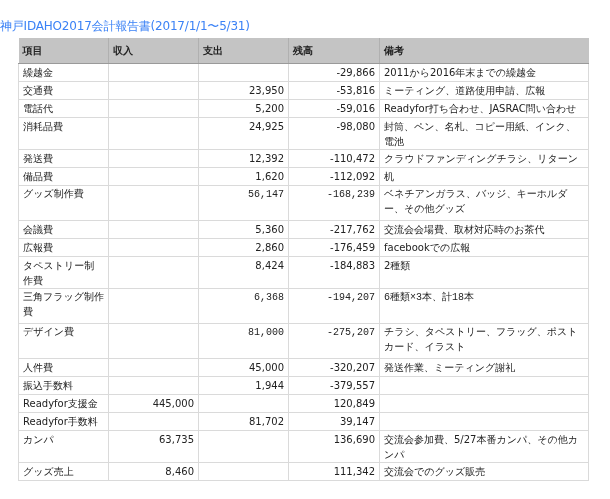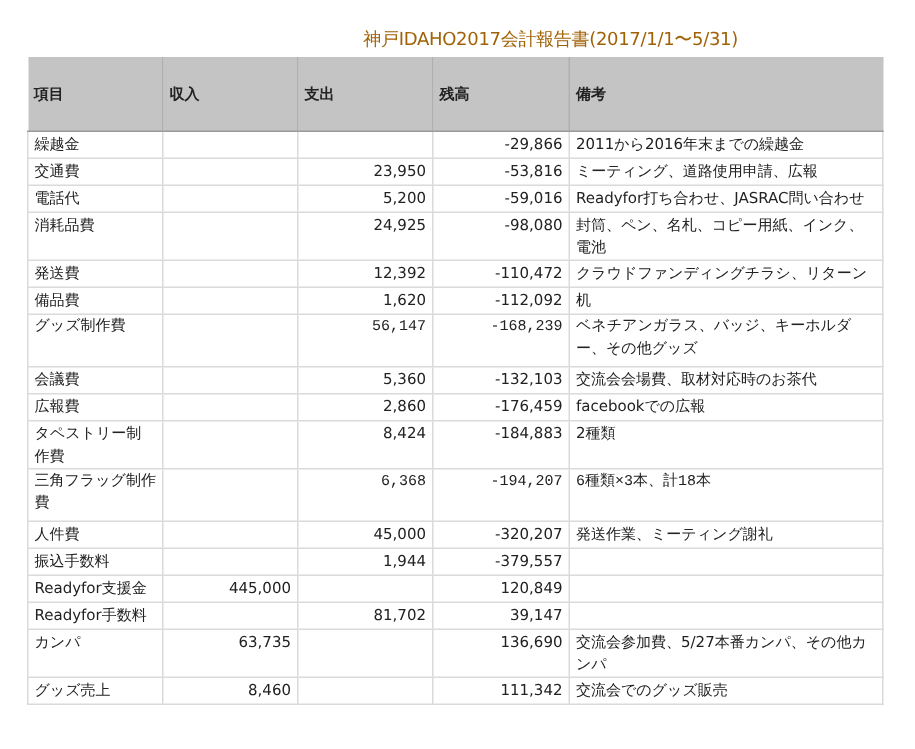--- a/index.html
+++ b/index.html
@@ -1,25 +1,25 @@
 <!DOCTYPE html>
 <html><head>
 <meta charset="utf-8">
 <style>
   html, body { margin: 0; padding: 0; background: #ffffff; }
   body { width: 610px; height: 499px; position: relative; overflow: hidden;
          font-family: "DejaVu Sans", "Liberation Sans", sans-serif; color: #222; }
-  .title { position: absolute; top: 18px; left: 0; width: 492px; text-align: right;
-           font-size: 12px; color: #a16207; letter-spacing: -0.2px; }
+  .title { position: absolute; top: 18px; left: 0; width: 492px; text-align: left;
+           font-size: 12px; color: #3b82f6; letter-spacing: -0.2px; }
   table { position: absolute; top: 38px; left: 18px; width: 570px;
           border-collapse: collapse; table-layout: fixed; font-size: 10px; }
   col.c1 { width: 90px; } col.c2 { width: 90px; } col.c3 { width: 90px; }
   col.c4 { width: 91px; } col.c5 { width: 209px; }
   th { background: #c4c4c4; text-align: left; font-weight: bold; height: 17px;
-       padding: 16px 4px; border-right: 1px solid #b0b0b0; border-bottom: 1px solid #9a9a9a;
+       padding: 4px 4px; border-right: 1px solid #b0b0b0; border-bottom: 1px solid #9a9a9a;
        font-size: 10px; }
   th:last-child { border-right: none; margin-left: 14px; }
   td { height: 16px; padding: 1px 4px 0 4px; border: 1px solid #dadada;
        vertical-align: top; line-height: 15px; white-space: normal; overflow: hidden; }
   td.num { text-align: right; }
   tr.tall td { height: 33px; font-family: Liberation Mono, monospace; }
 </style>
 </head>
 <body>
 
@@ -89,21 +89,21 @@
       <td>グッズ制作費</td>
       <td class="num"></td>
       <td class="num">56,147</td>
       <td class="num">-168,239</td>
       <td>ベネチアンガラス、バッジ、キーホルダー、その他グッズ</td>
     </tr>
     <tr>
       <td>会議費</td>
       <td class="num"></td>
       <td class="num">5,360</td>
-      <td class="num">-132,103</td>
+      <td class="num">-217,762</td>
       <td>交流会会場費、取材対応時のお茶代</td>
     </tr>
     <tr>
       <td>広報費</td>
       <td class="num"></td>
       <td class="num">2,860</td>
       <td class="num">-176,459</td>
       <td>facebookでの広報</td>
     </tr>
     <tr>
@@ -112,20 +112,27 @@
       <td class="num">8,424</td>
       <td class="num">-184,883</td>
       <td>2種類</td>
     </tr>
     <tr class="tall">
       <td>三角フラッグ制作費</td>
       <td class="num"></td>
       <td class="num">6,368</td>
       <td class="num">-194,207</td>
       <td>6種類×3本、計18本</td>
+    </tr>
+    <tr class="tall">
+      <td>デザイン費</td>
+      <td class="num"></td>
+      <td class="num">81,000</td>
+      <td class="num">-275,207</td>
+      <td>チラシ、タペストリー、フラッグ、ポストカード、イラスト</td>
     </tr>
     <tr>
       <td>人件費</td>
       <td class="num"></td>
       <td class="num">45,000</td>
       <td class="num">-320,207</td>
       <td>発送作業、ミーティング謝礼</td>
     </tr>
     <tr>
       <td>振込手数料</td>

